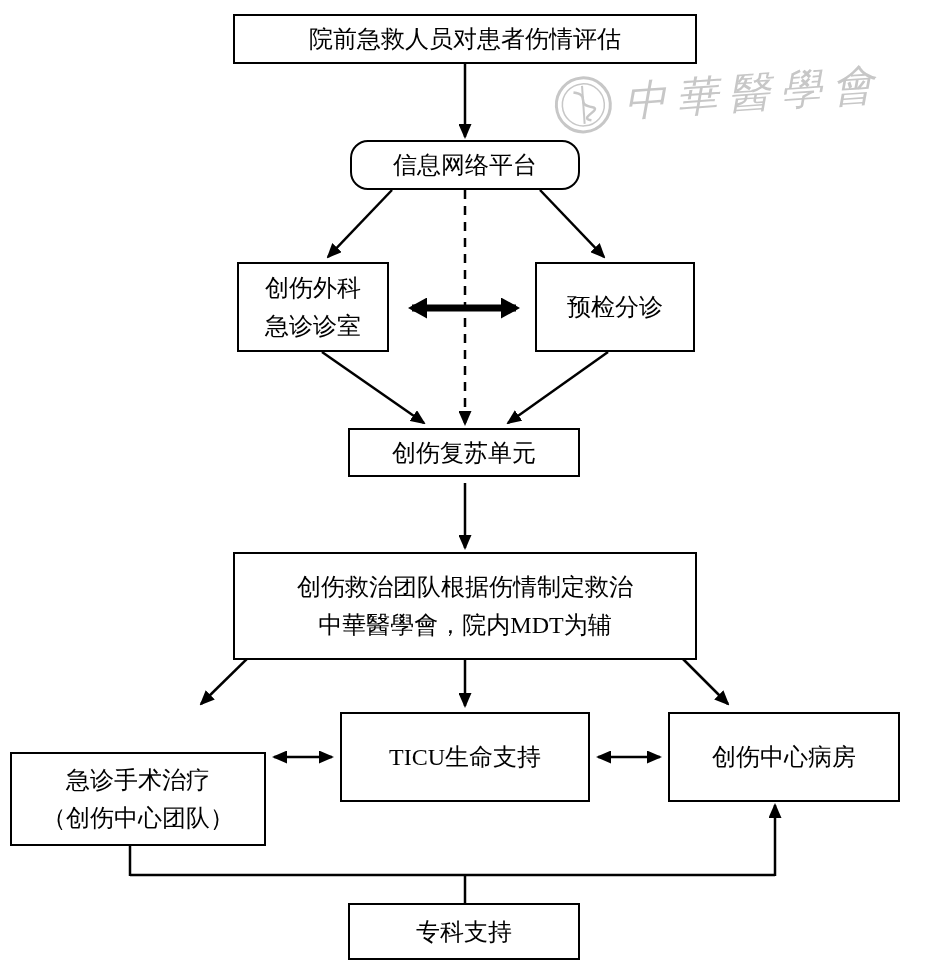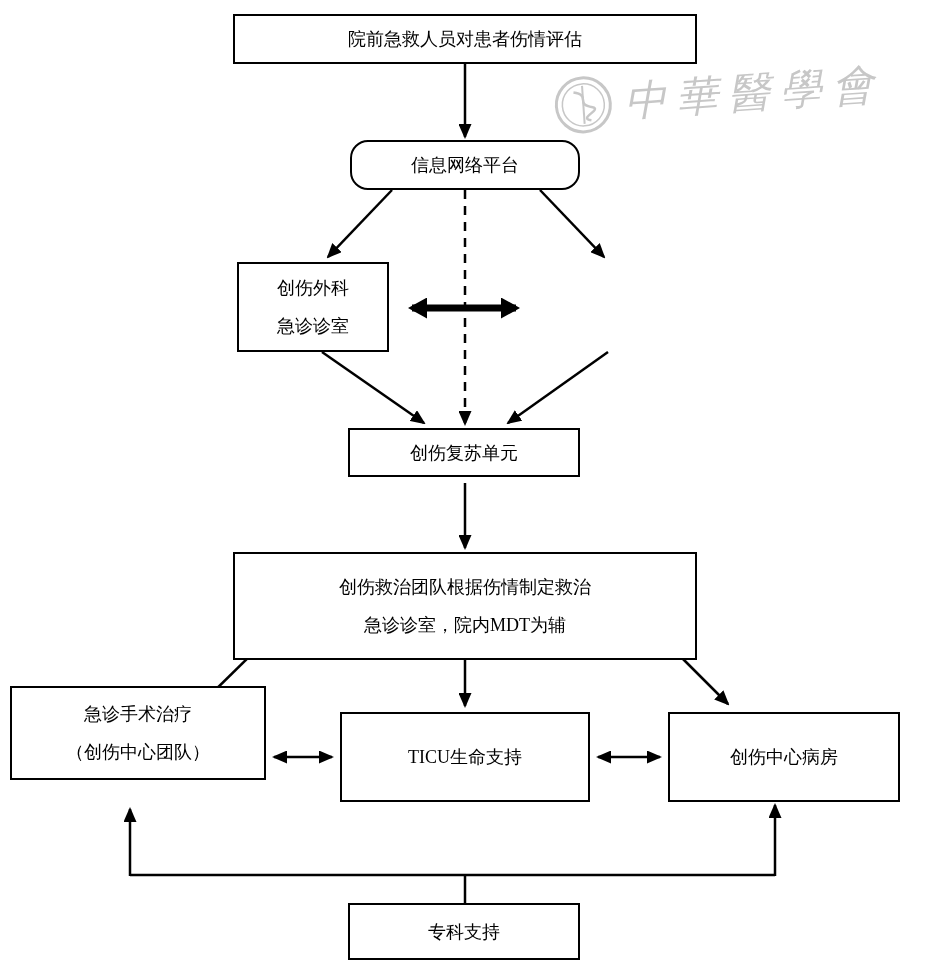--- a/index.html
+++ b/index.html
@@ -20,21 +20,21 @@
   .box {
     position: absolute;
     box-sizing: border-box;
     border: 2px solid #000;
     background: #fff;
     display: flex;
     flex-direction: column;
     align-items: center;
     justify-content: center;
     text-align: center;
-    font-size: 18px;
+    font-size: 24px;
     line-height: 38px;
     color: #000;
     z-index: 2;
   }
   .watermark {
     position: absolute;
     left: 552px; top: 55px;
     width: 345px; height: 80px;
     display: flex;
     align-items: center;
@@ -113,31 +113,34 @@
 
   <div class="box" style="left:350px; top:140px; width:230px; height:50px;border-radius:18px;">
     <div>信息网络平台</div>
   </div>
 
   <div class="box" style="left:237px; top:262px; width:152px; height:90px;">
     <div>创伤外科</div>
     <div>急诊诊室</div>
   </div>
 
+  <div class="box" style="left:535px; top:262px; width:160px; height:90px;">
+    <div>预检分诊</div>
+  </div>
 
   <div class="box" style="left:348px; top:428px; width:232px; height:49px;">
     <div>创伤复苏单元</div>
   </div>
 
   <div class="box" style="left:233px; top:552px; width:464px; height:108px;">
     <div>创伤救治团队根据伤情制定救治</div>
-    <div>急诊诊室，院内MDT为辅</div>
+    <div>中華醫學會，院内MDT为辅</div>
   </div>
 
-  <div class="box" style="left:10px; top:686px; width:256px; height:94px;">
+  <div class="box" style="left:10px; top:752px; width:256px; height:94px;">
     <div>急诊手术治疗</div>
     <div>（创伤中心团队）</div>
   </div>
 
   <div class="box" style="left:340px; top:712px; width:250px; height:90px;text-align:center;">
     <div>TICU生命支持</div>
   </div>
 
   <div class="box" style="left:668px; top:712px; width:232px; height:90px;">
     <div>创伤中心病房</div>

